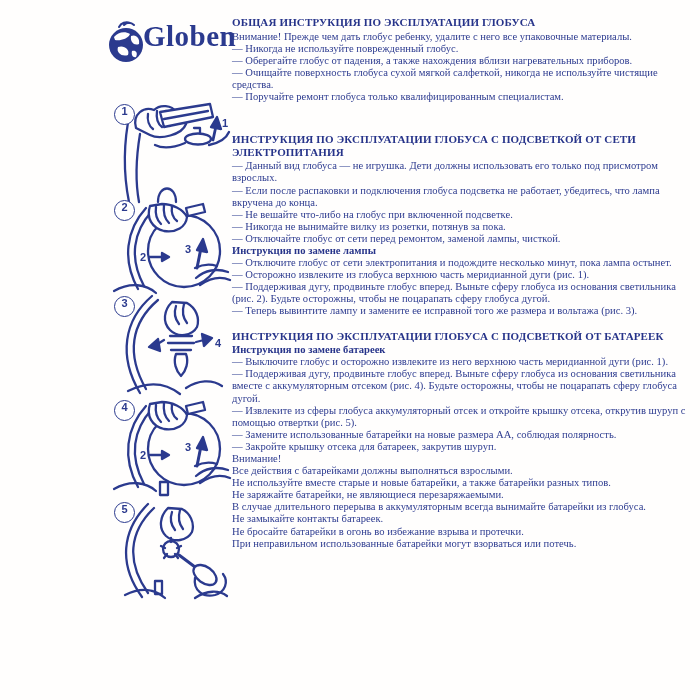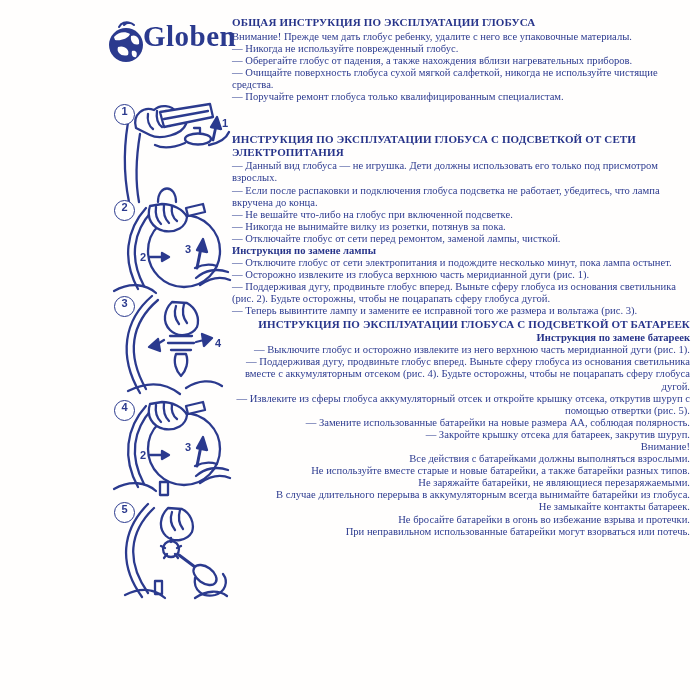--- a/index.html
+++ b/index.html
@@ -22,21 +22,21 @@
     font-size:10.6px;line-height:12.1px;color:#2e3c90;
   }
   .section-title{
     font-size:11px;font-weight:bold;line-height:12.6px;margin:0;color:#27348a;
     letter-spacing:.15px;
   }
   .text-col p{margin:0;}
   .subhead{font-weight:bold;color:#27348a;}
   .sec-general{margin-top:0;}
   .sec-mains{margin-top:30px;}
-  .sec-battery{text-align:right;}
+  .sec-battery{margin-top:12px;}
   .title-gap{height:2px;}
   
   .figure{position:absolute;left:98px;width:136px;height:112px;}
   .fig-1{top:98px;}
   .fig-2{top:194px;}
   .fig-3{top:290px;}
   .fig-4{top:394px;}
   .fig-5{top:496px;}
   .fig-num{
     position:absolute;left:16px;top:6px;width:19px;height:19px;border:1.7px solid #2b3a8e;

